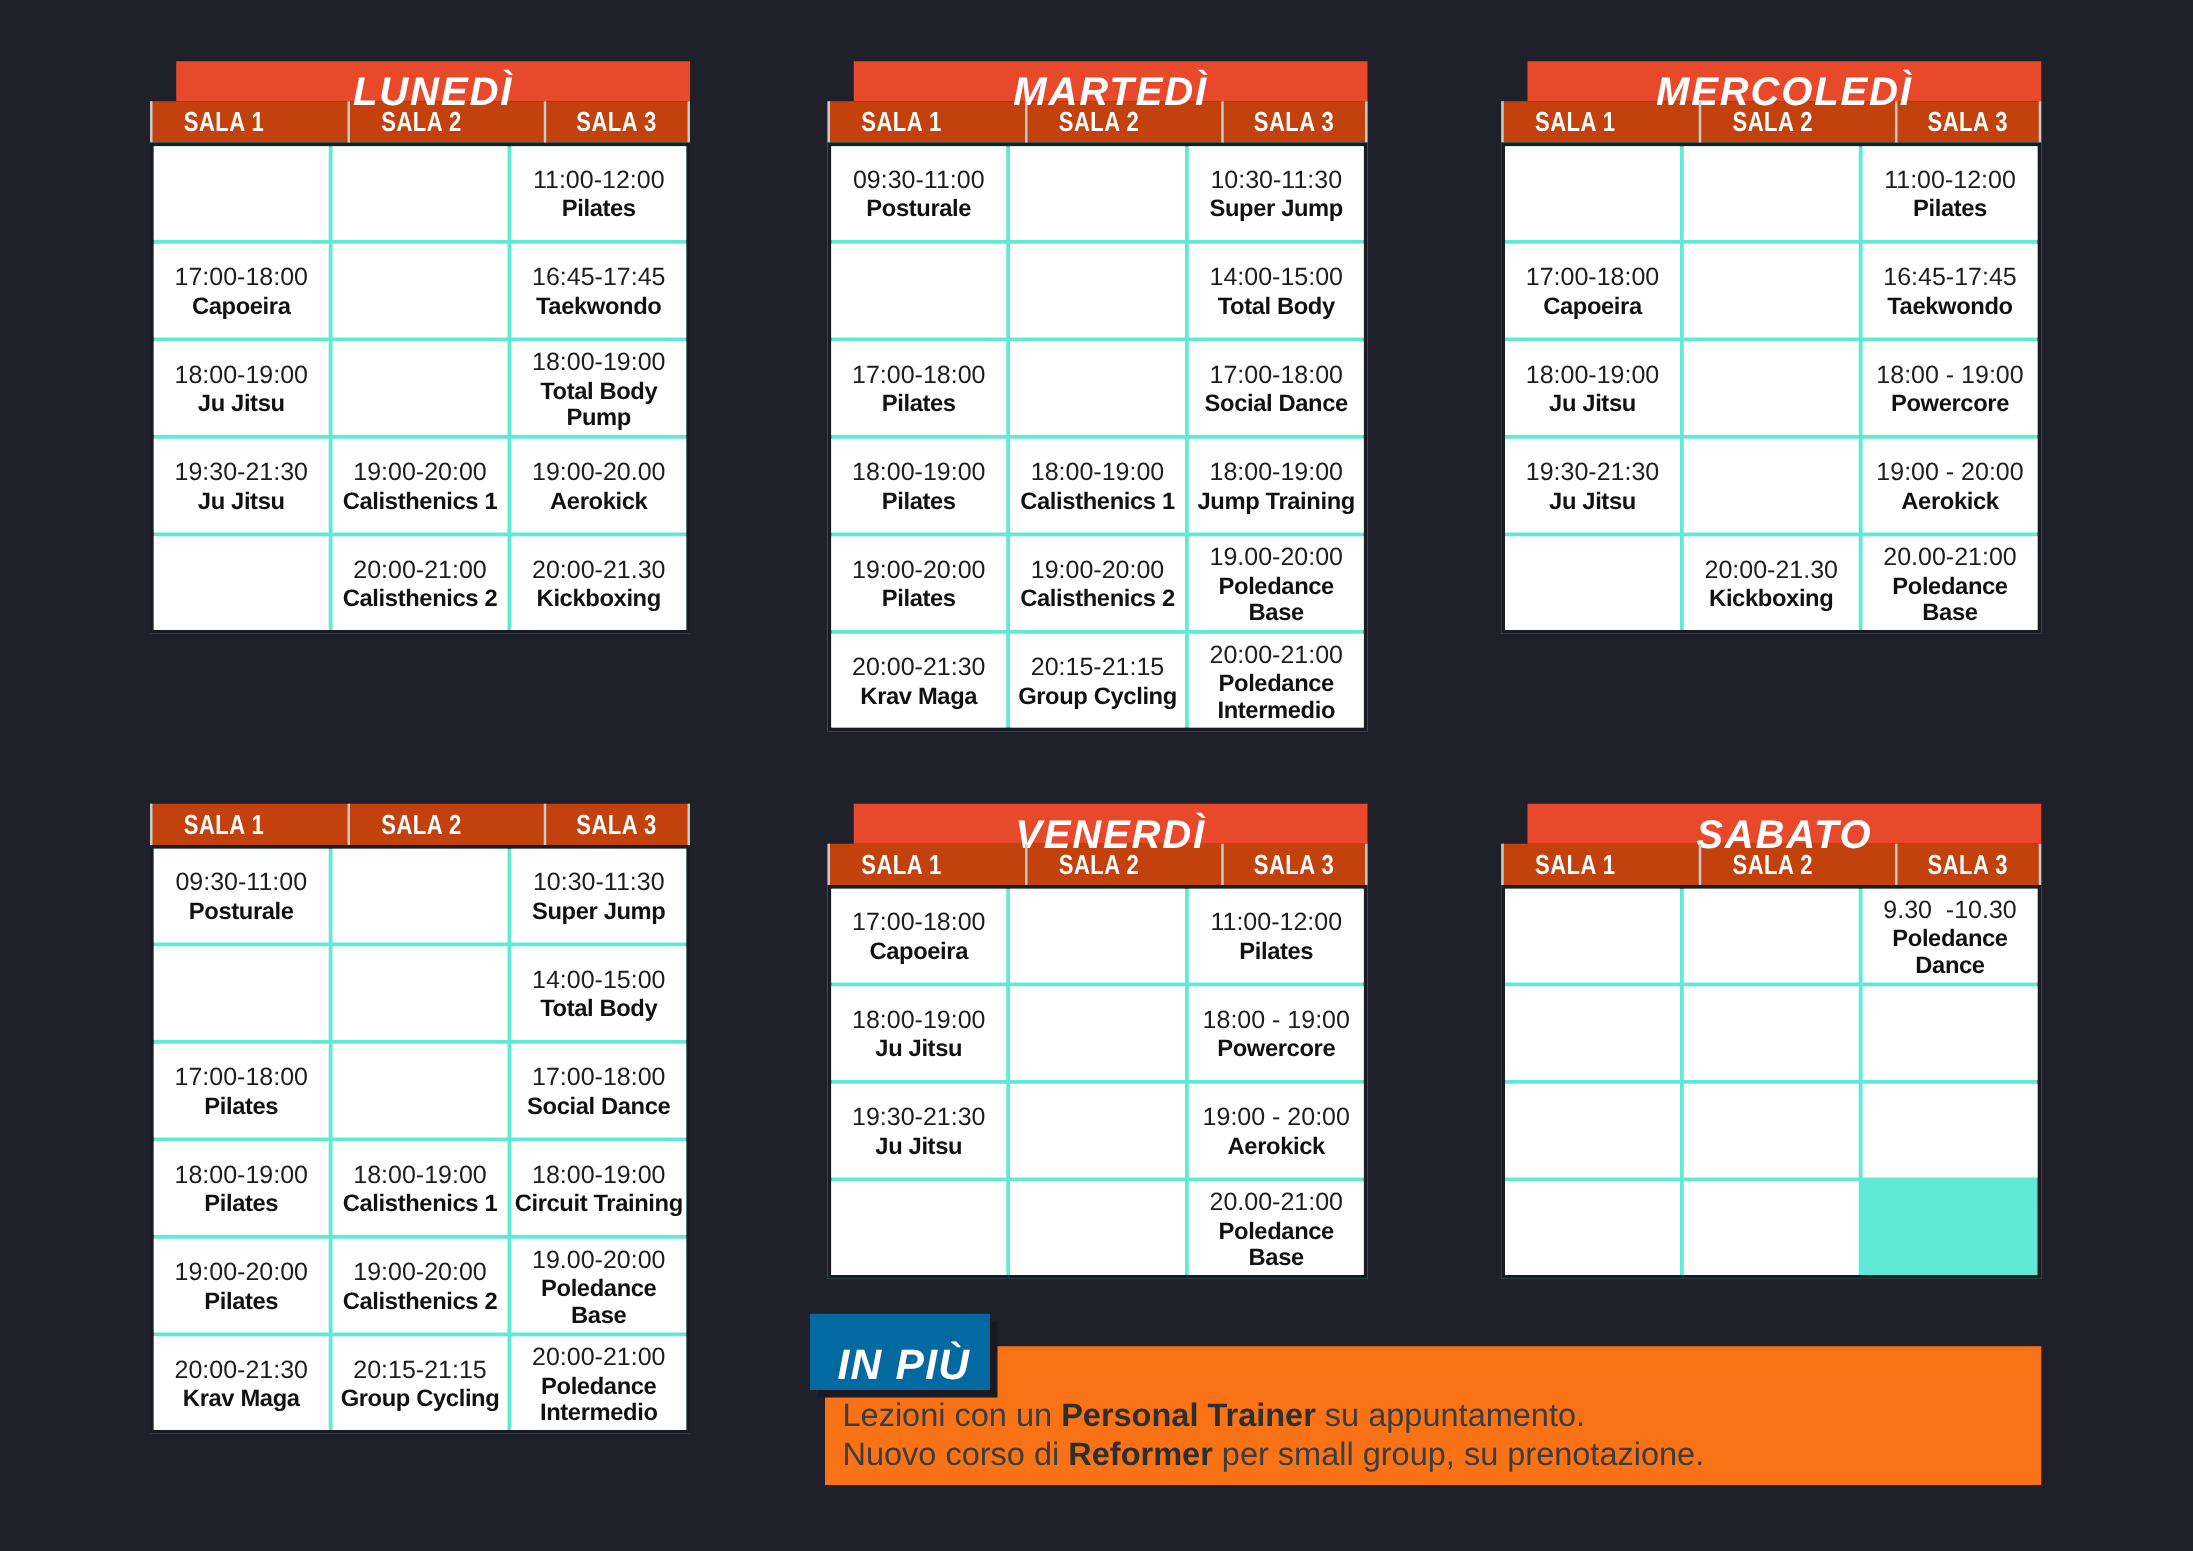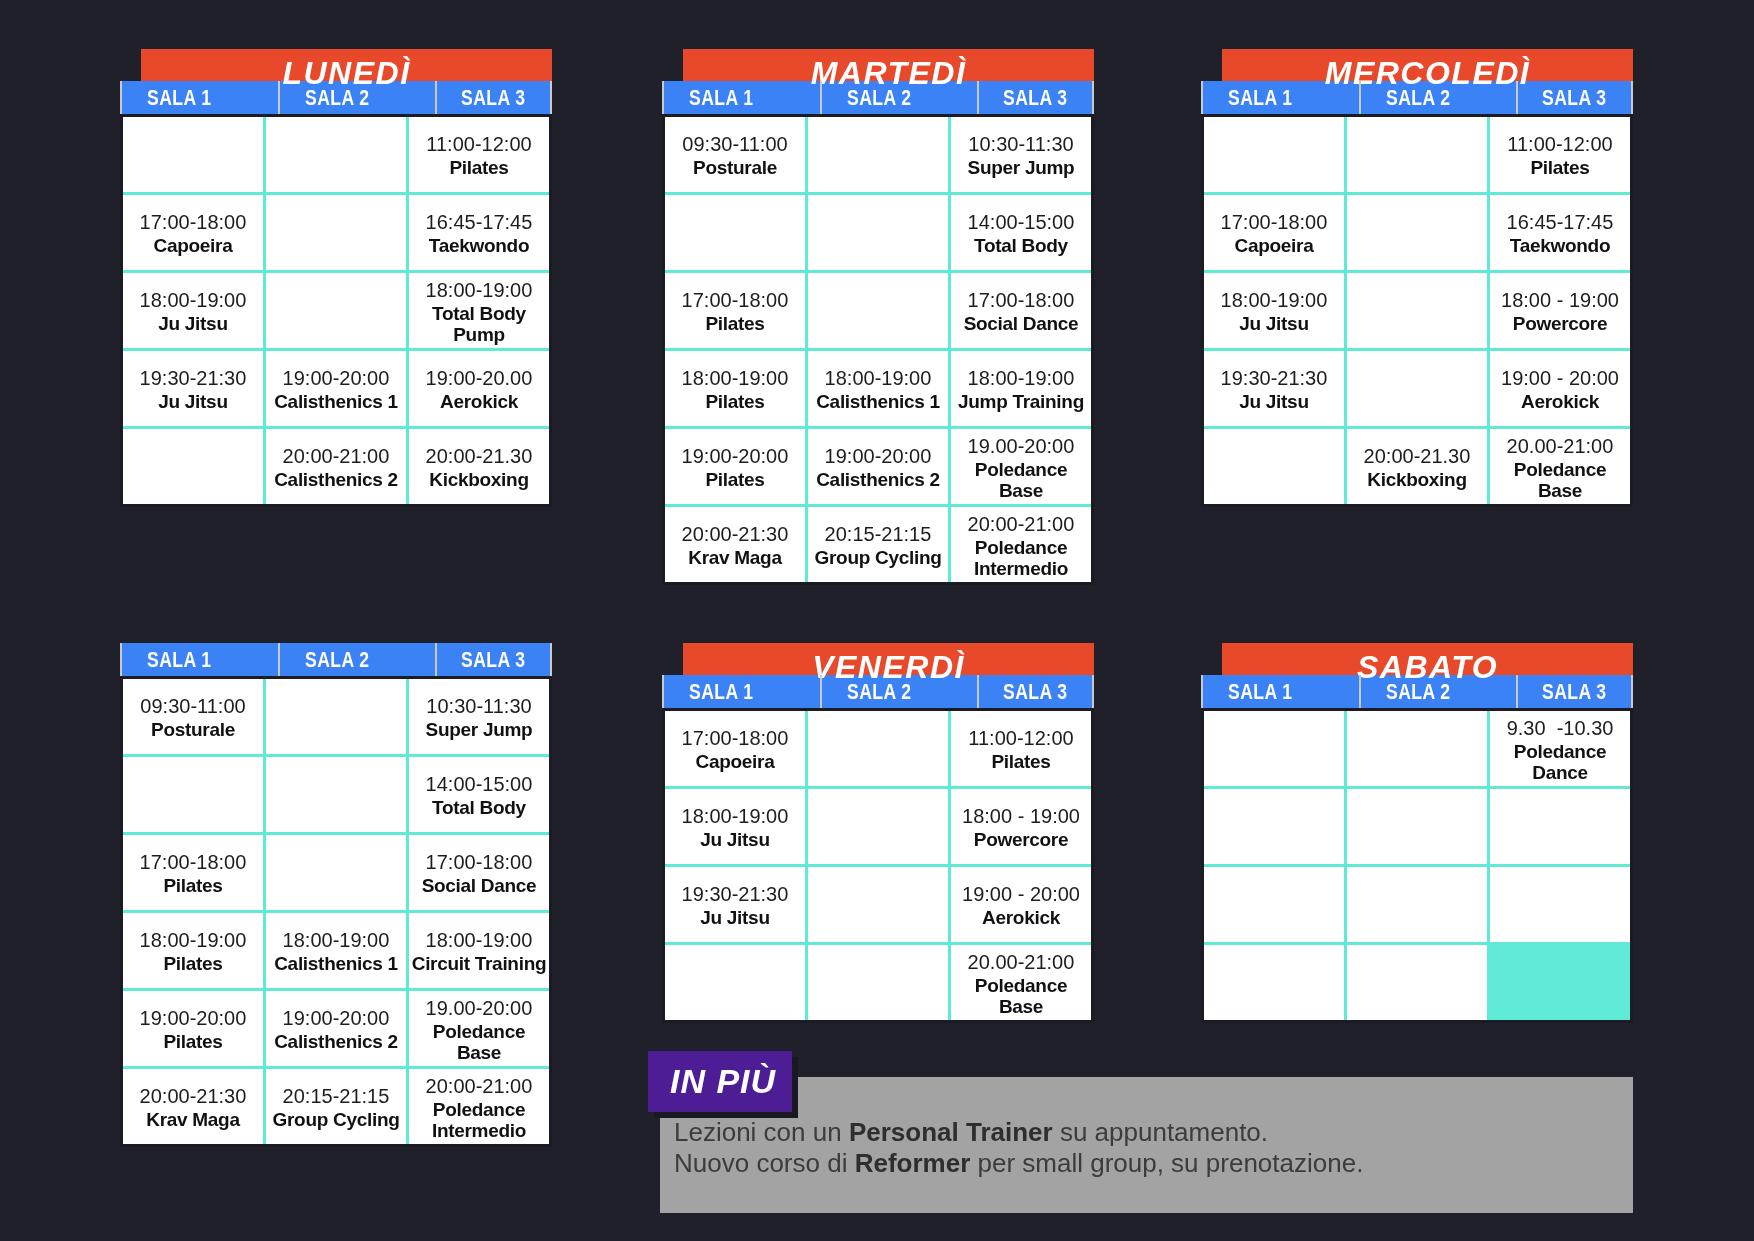--- a/index.html
+++ b/index.html
@@ -26,21 +26,21 @@
     background:#e8492b;
     color:#ffffff;
     font-size:32px;font-weight:bold;font-style:italic;
     letter-spacing:1.5px;
     text-align:center;
     margin-left:21px;
   }
   .sala-row{
     display:grid;grid-template-columns:1fr 1fr 1fr;
     height:33px;
-    background:#3b82f6;
+    background:#c2410c;
     border-left:2px solid #c9c9c9;
     border-right:2px solid #c9c9c9;
     gap:41px;
   }
   .sala{
     display:flex;align-items:center;justify-content:center;
     color:#ffffff;font-size:22px;font-weight:bold;
   }
   .sala + .sala{border-left:2px solid #c9c9c9;}
   .sala > span{display:inline-block;transform:scaleX(0.8);letter-spacing:0.5px;}
@@ -63,35 +63,35 @@
     font-size:20px;line-height:26px;color:#1d1d1d;
     white-space:pre;
   }
   .cname{
     font-size:19px;line-height:21px;font-weight:bold;color:#111111;
     letter-spacing:-0.3px;
   }
 
   
   .extra-box{
-    position:absolute;left:660px;top:1077px;width:973px;height:136px;
-    background:#a3a3a3;
+    position:absolute;left:660px;top:1077px;width:973px;height:111px;
+    background:#f97316;
     box-sizing:border-box;
     padding:40px 20px 0 14px;
   }
   .extra-box p{
     margin:0;
     font-size:26px;line-height:31px;color:#3c3c3c;
   }
   .extra-box b{color:#2e2e2e;}
   .extra-badge{
     position:absolute;left:648px;top:1051px;width:144px;height:61px;
-    background:#4c1d95;
+    background:#0369a1;
     box-shadow:6px 6px 0 #191921;
-    display:flex;align-items:center;
+    display:flex;align-items:flex-end;
     padding-left:22px;box-sizing:border-box;
     color:#ffffff;font-size:34px;font-weight:bold;font-style:italic;
     letter-spacing:1px;
   }
 </style>
 </head>
 <body>
 
 <div class="stage">
   <div id="tables">

